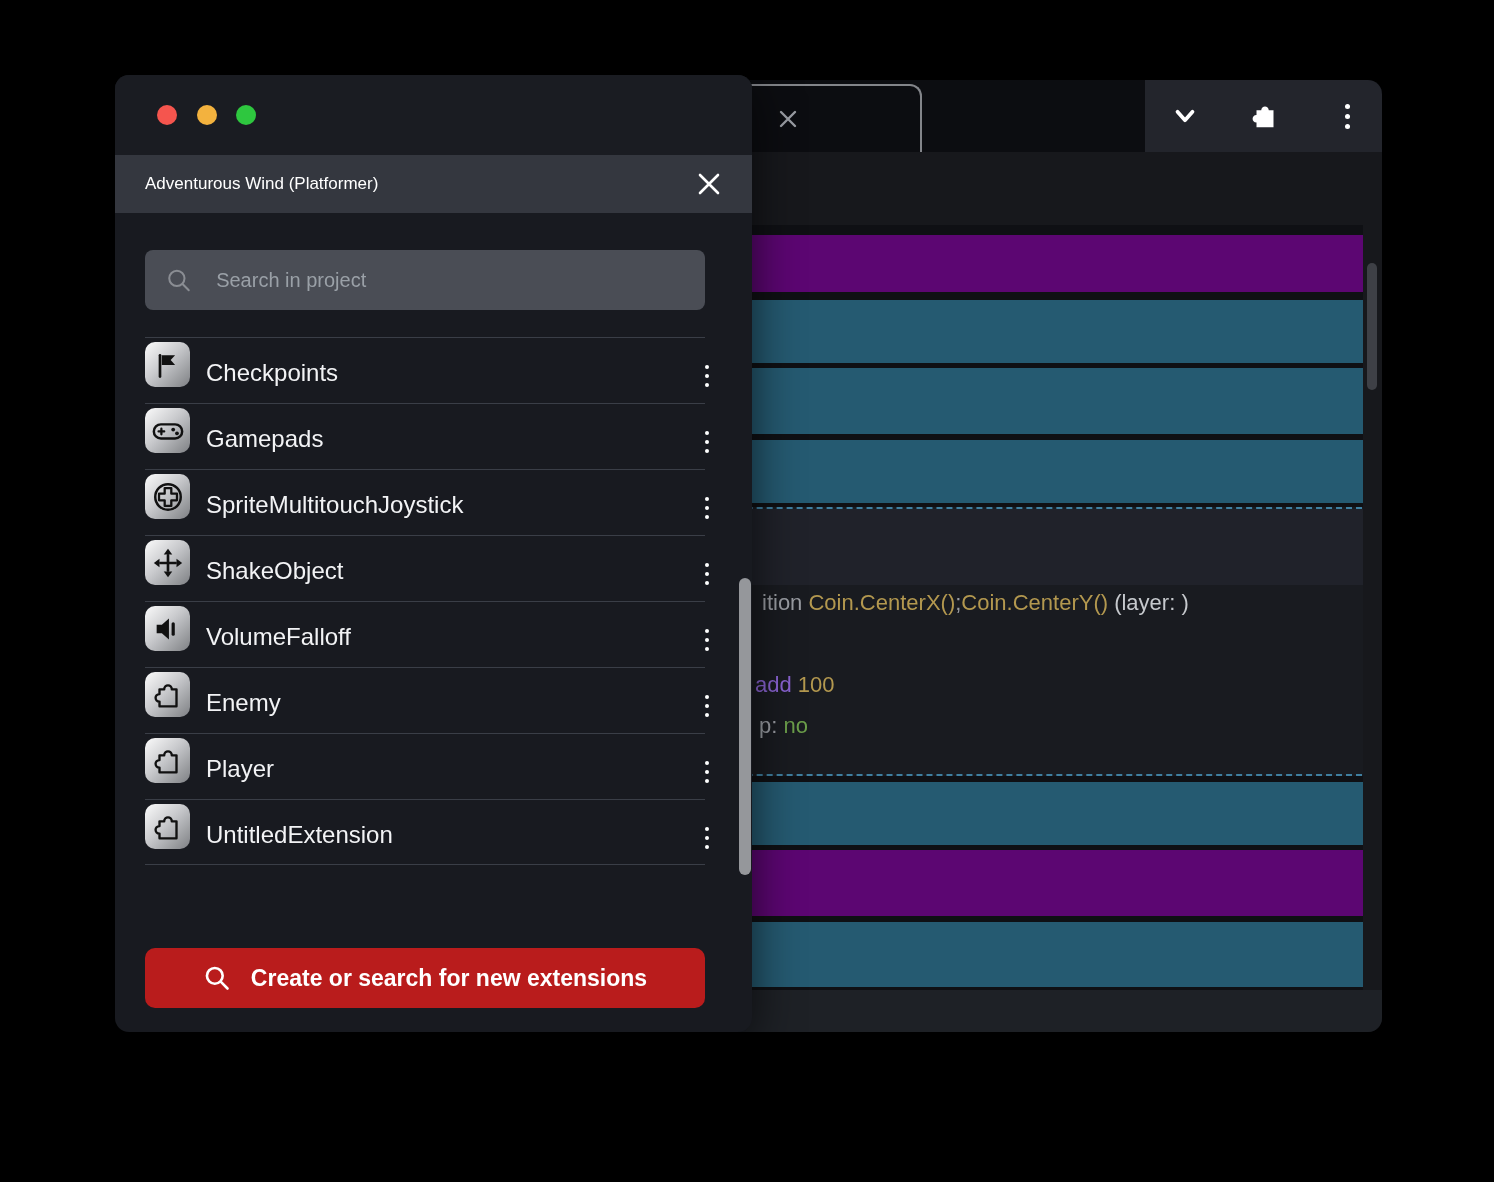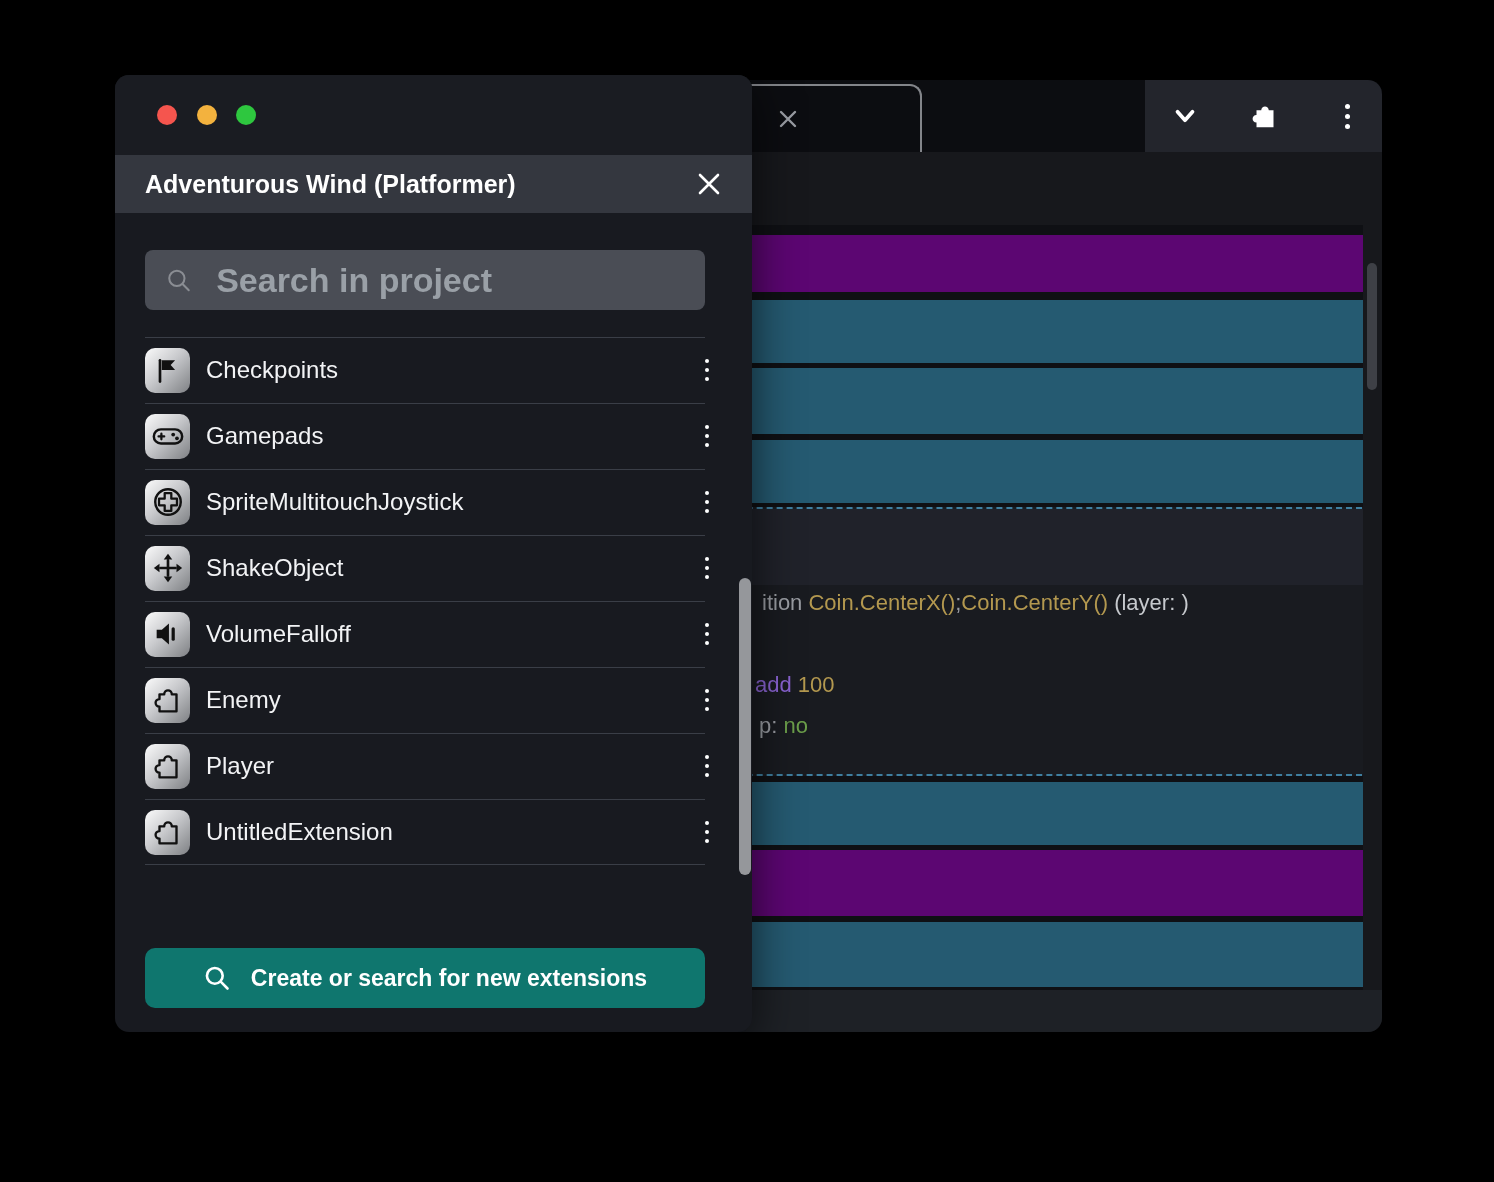--- a/index.html
+++ b/index.html
@@ -45,39 +45,39 @@
   .c-gray{color:#9a9da3;} .c-gold{color:#b3984f;} .c-light{color:#c6c9cd;}
   .c-purple{color:#8a63d2;} .c-green{color:#6b9e4a;}
 
   
   .dialog{position:absolute;left:115px;top:75px;width:637px;height:957px;background:#181a20;
     border-radius:14px;overflow:hidden;box-shadow:0 12px 48px rgba(0,0,0,.65);z-index:10;}
   .titlebar{position:absolute;left:0;top:0;width:100%;height:80px;background:#1a1c22;}
   .traffic{position:absolute;top:30px;width:20px;height:20px;border-radius:50%;}
   .header{position:absolute;left:0;top:80px;width:100%;height:58px;background:#34373f;
     display:flex;align-items:center;padding:0 26px 0 30px;}
-  .dlg-title{flex:1;color:#fff;font-size:25px;font-weight:bold;}
+  .dlg-title{flex:1;color:#fff;font-size:17px;font-weight:normal;}
   .close-btn{width:34px;height:34px;display:flex;align-items:center;justify-content:center;}
   .searchbar{position:absolute;left:30px;top:175px;width:560px;height:60px;background:#4a4d55;
     border-radius:8px;display:flex;align-items:center;padding:0 20px;gap:22px;}
   .searchbar input{background:transparent;border:none;outline:none;color:#e8eaec;
-    font-size:34px;width:100%;font-weight:bold;}
+    font-size:20px;width:100%;}
   .searchbar input::placeholder{color:#9aa0a7;}
   .ext-list{position:absolute;left:0;top:262px;width:100%;}
-  .ext-row{height:66px;display:flex;align-items:center;padding:0 30px;gap:16px;position:relative;}
+  .ext-row{height:66px;display:flex;align-items:flex-end;padding:16px 30px;gap:16px;position:relative;}
   .ext-row::before{content:"";position:absolute;left:30px;right:47px;top:0;height:1px;background:#3a3e47;}
   .ext-row:last-child::after{content:"";position:absolute;left:30px;right:47px;bottom:0;height:1px;background:#3a3e47;}
   .tile{width:45px;height:45px;border-radius:10px;flex:0 0 auto;
     background:linear-gradient(135deg,#fbfbfb 0%,#c9cacd 45%,#7e8084 100%);
     display:flex;align-items:center;justify-content:center;}
   .ext-label{flex:1;color:#f2f3f5;font-size:24px;}
   .row-kebab{width:30px;display:flex;justify-content:center;}
   .row-kebab .kebab i{width:4px;height:4px;}
   .cta{position:absolute;left:30px;top:873px;width:560px;height:60px;border:none;
-    background:#0f766e;border-radius:10px;display:flex;align-items:center;justify-content:center;
+    background:#b91c1c;border-radius:10px;display:flex;align-items:center;justify-content:center;
     gap:20px;color:#fff;font-size:23px;font-weight:bold;cursor:pointer;}
   .dlg-thumb{position:absolute;left:624px;top:503px;width:12px;height:297px;background:#95979b;
     border-radius:6px;z-index:12;}
   svg{display:block;}
 </style>
 </head>
 <body>
 
 <div id="canvas">
 

